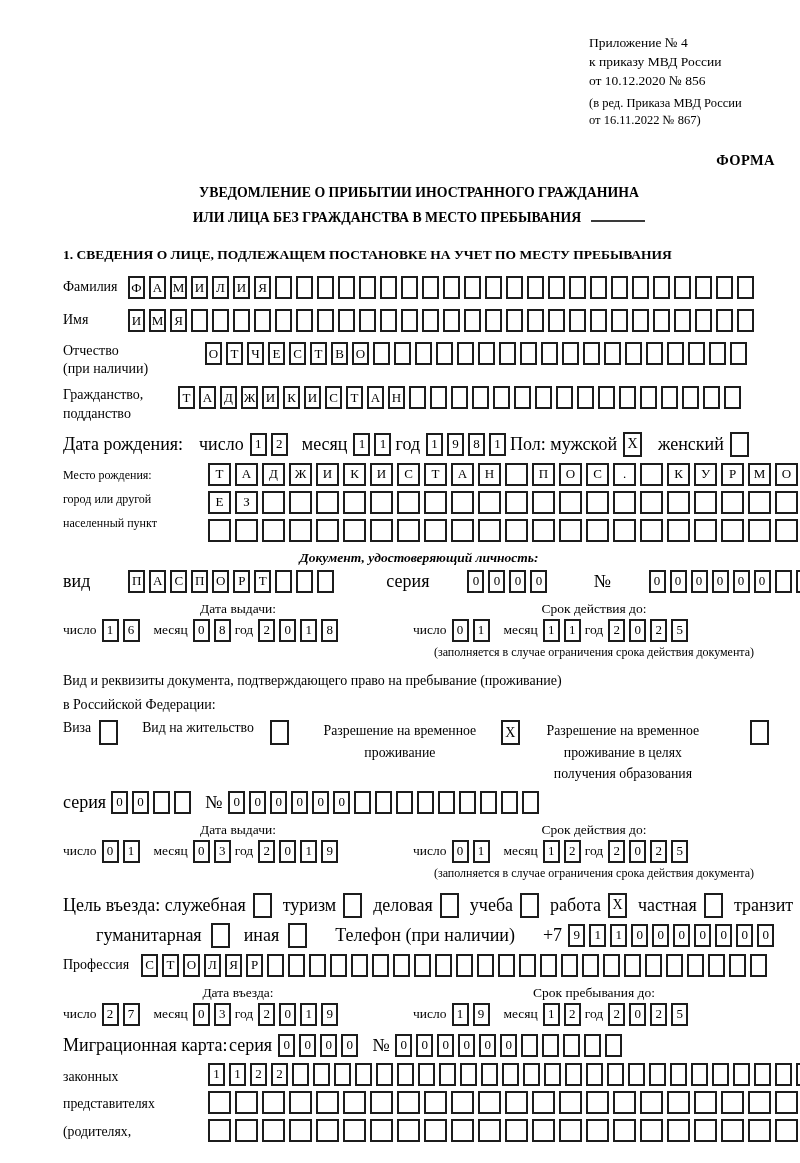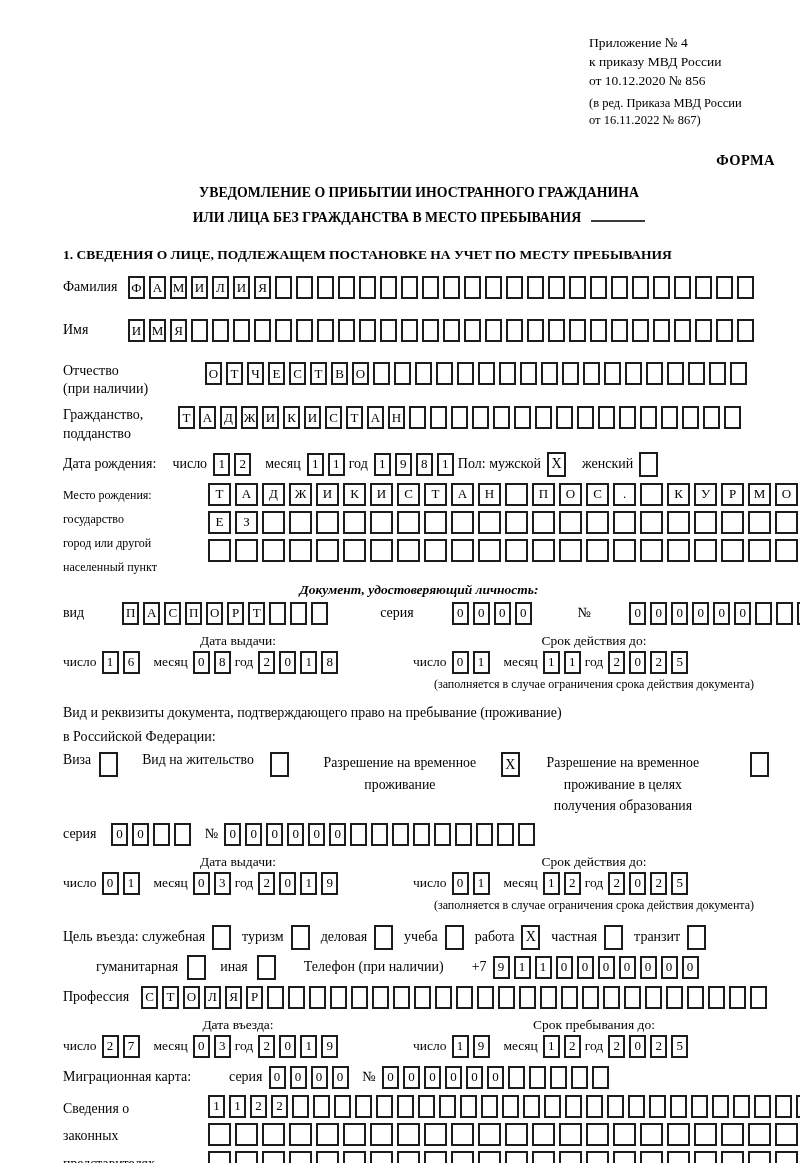--- a/index.html
+++ b/index.html
@@ -27,28 +27,28 @@
     display:flex; align-items:center; justify-content:center;
     font-size:13px; flex:0 0 auto; background:#fff;
   }
   .cell.wide { width:23px; }
   .checkbox {
     width:19px; height:25px; border:2px solid #1c1c1c;
     display:inline-flex; align-items:center; justify-content:center;
     font-size:14px; flex:0 0 auto; background:#fff; vertical-align:middle;
   }
 
-  .frow { display:flex; align-items:center; margin-top:20px; }
+  .frow { display:flex; align-items:center; margin-top:10px; }
   .frow.top { align-items:flex-start; }
   .flabel { flex:0 0 65px; font-size:14px; line-height:1.3; }
   .flabel.w142 { flex-basis:142px; }
   .flabel.w115 { flex-basis:115px; }
   .flabel.w78 { flex-basis:78px; }
 
-  .inline-lbl { font-size:14px; margin:0 6px 0 0; white-space:nowrap; }
+  .inline-lbl { font-size:18px; margin:0 6px 0 0; white-space:nowrap; }
   .gap-l { margin-left:10px; }
   .gap-xl { margin-left:16px; }
 
   .bp { display:flex; align-items:flex-start; margin-top:6px; }
   .bp-labels { flex:0 0 145px; font-size:12px; line-height:2.0; }
   .bp-cells .cells { margin-bottom:5px; }
 
   .center-bold { text-align:center; font-weight:bold; font-size:13.5px; margin-top:3px;font-style:italic; }
 
   .dates { display:flex; margin-top:8px; }
@@ -266,21 +266,20 @@
       </span>
     <span class="inline-lbl">Пол: мужской</span>
     <span class="checkbox">X</span>
     <span class="inline-lbl gap-xl">женский</span>
     <span class="checkbox"></span>
   </div>
 
   <div class="bp">
     <div class="bp-labels">
       <div>Место рождения:</div>
-      <div>государство</div>
       <div>город или другой</div>
       <div>населенный пункт</div>
     </div>
     <div class="bp-cells">
       <div class="cells">
           <span class="cell wide">Т</span>
           <span class="cell wide">А</span>
           <span class="cell wide">Д</span>
           <span class="cell wide">Ж</span>
           <span class="cell wide">И</span>
@@ -681,21 +680,20 @@
         <span class="cell"></span>
         <span class="cell"></span>
         <span class="cell"></span>
         <span class="cell"></span>
         <span class="cell"></span>
       </span>
   </div>
 
   <div class="reps">
     <div class="reps-labels">
-      <div>Сведения о</div>
       <div>законных</div>
       <div>представителях</div>
       <div>(родителях,</div>
 
     </div>
     <div class="reps-cells">
       <div class="cells">
           <span class="cell">1</span>
           <span class="cell">1</span>
           <span class="cell">2</span>

